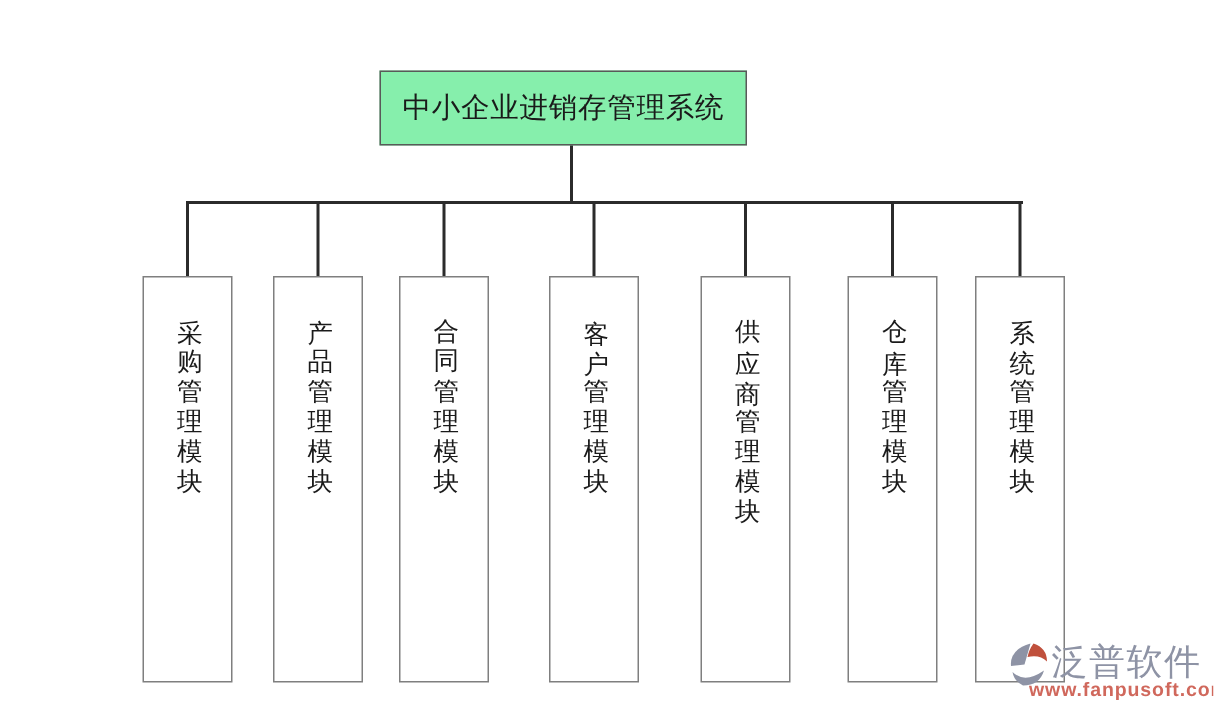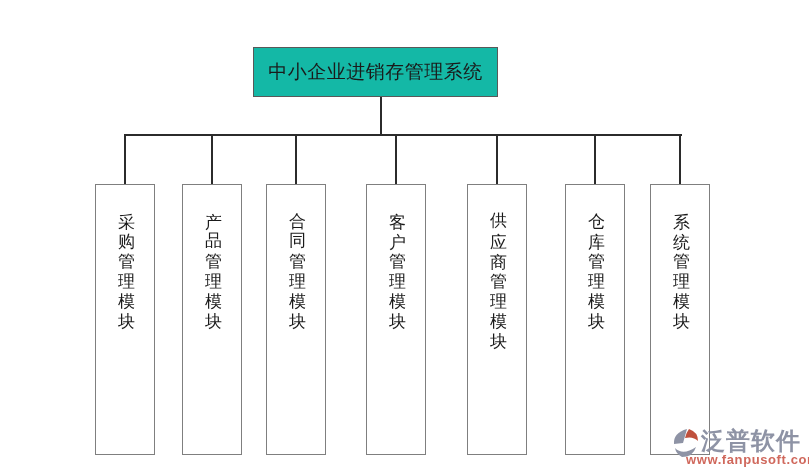--- a/index.html
+++ b/index.html
@@ -18,21 +18,21 @@
     left: 253px; top: 47px;
     width: 245px; height: 50px;
     border: 1px solid #595959;
     box-sizing: border-box;
     display: flex;
     align-items: center;
     justify-content: center;
     font-size: 19px;
     color: #1a1a1a;
     letter-spacing: 0.5px;
-    background: #14b8a6;
+    background: #86efac;
   }
 
   
   .line { position: absolute; background: #2b2b2b; }
   .trunk { left: 380px; top: 97px;  width: 2px; height: 38px; }
   .bus   { left: 125px; top: 134px; width: 557px; height: 2px; }
   .drop  { top: 134px; width: 2px; height: 51px; }
   .d1 { left: 124px; } .d2 { left: 211px; } .d3 { left: 295px; }
   .d4 { left: 395px; } .d5 { left: 496px; } .d6 { left: 594px; }
   .d7 { left: 679px; }
@@ -63,21 +63,21 @@
     left: 670px; top: 424px;
     width: 139px; height: 46px;
     z-index: 10;
     font-family: "Liberation Sans", "DejaVu Sans", sans-serif;
   }
   .wm-logo { position: absolute; left: 2px; top: 3px; }
   .wm-brand {
     position: absolute;
     left: 31px; top: 1px;
     font-size: 24px;
-    font-weight: bold;
+    font-weight: normal;
     color: #8e93a5;
     letter-spacing: 1px;
     white-space: nowrap;
   }
   .wm-url {
     position: absolute;
     left: 16px; top: 28px;
     font-size: 13px;
     font-weight: bold;
     color: #d0685c;

